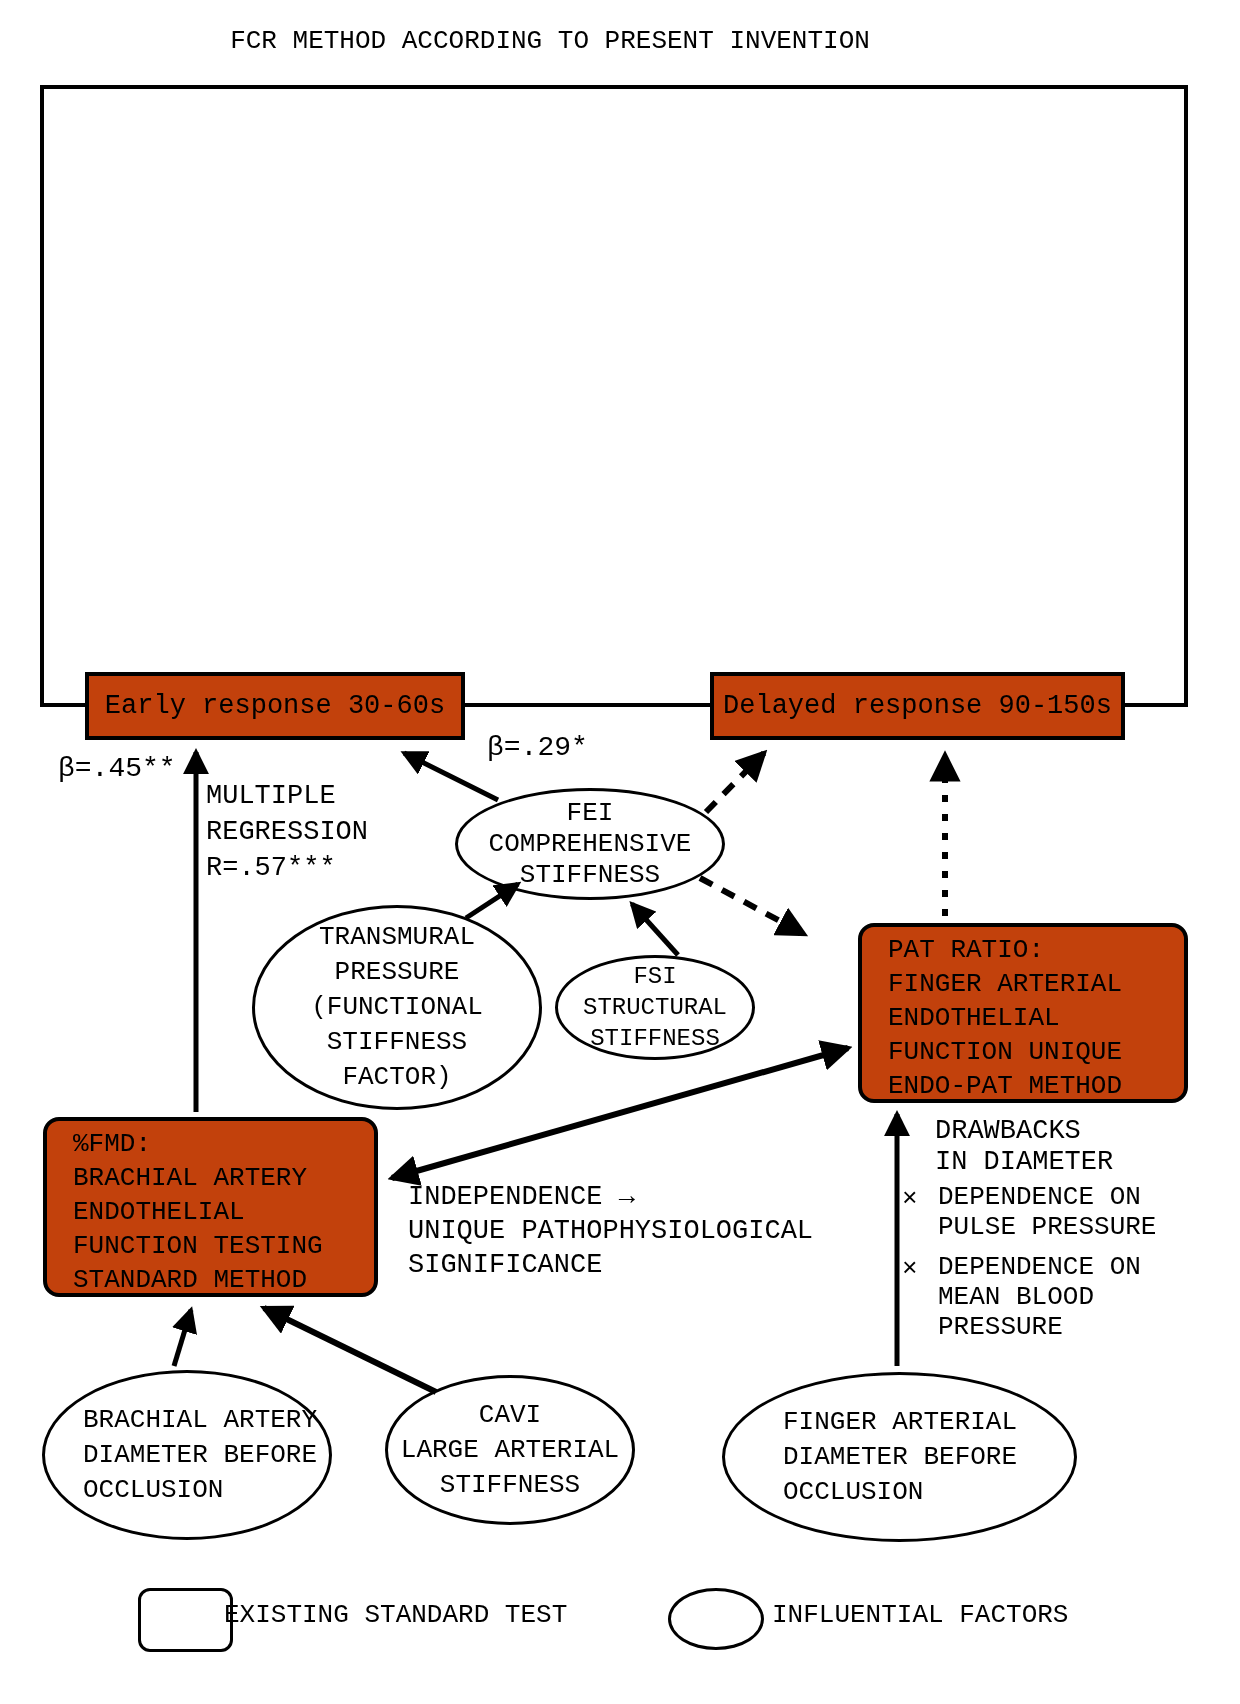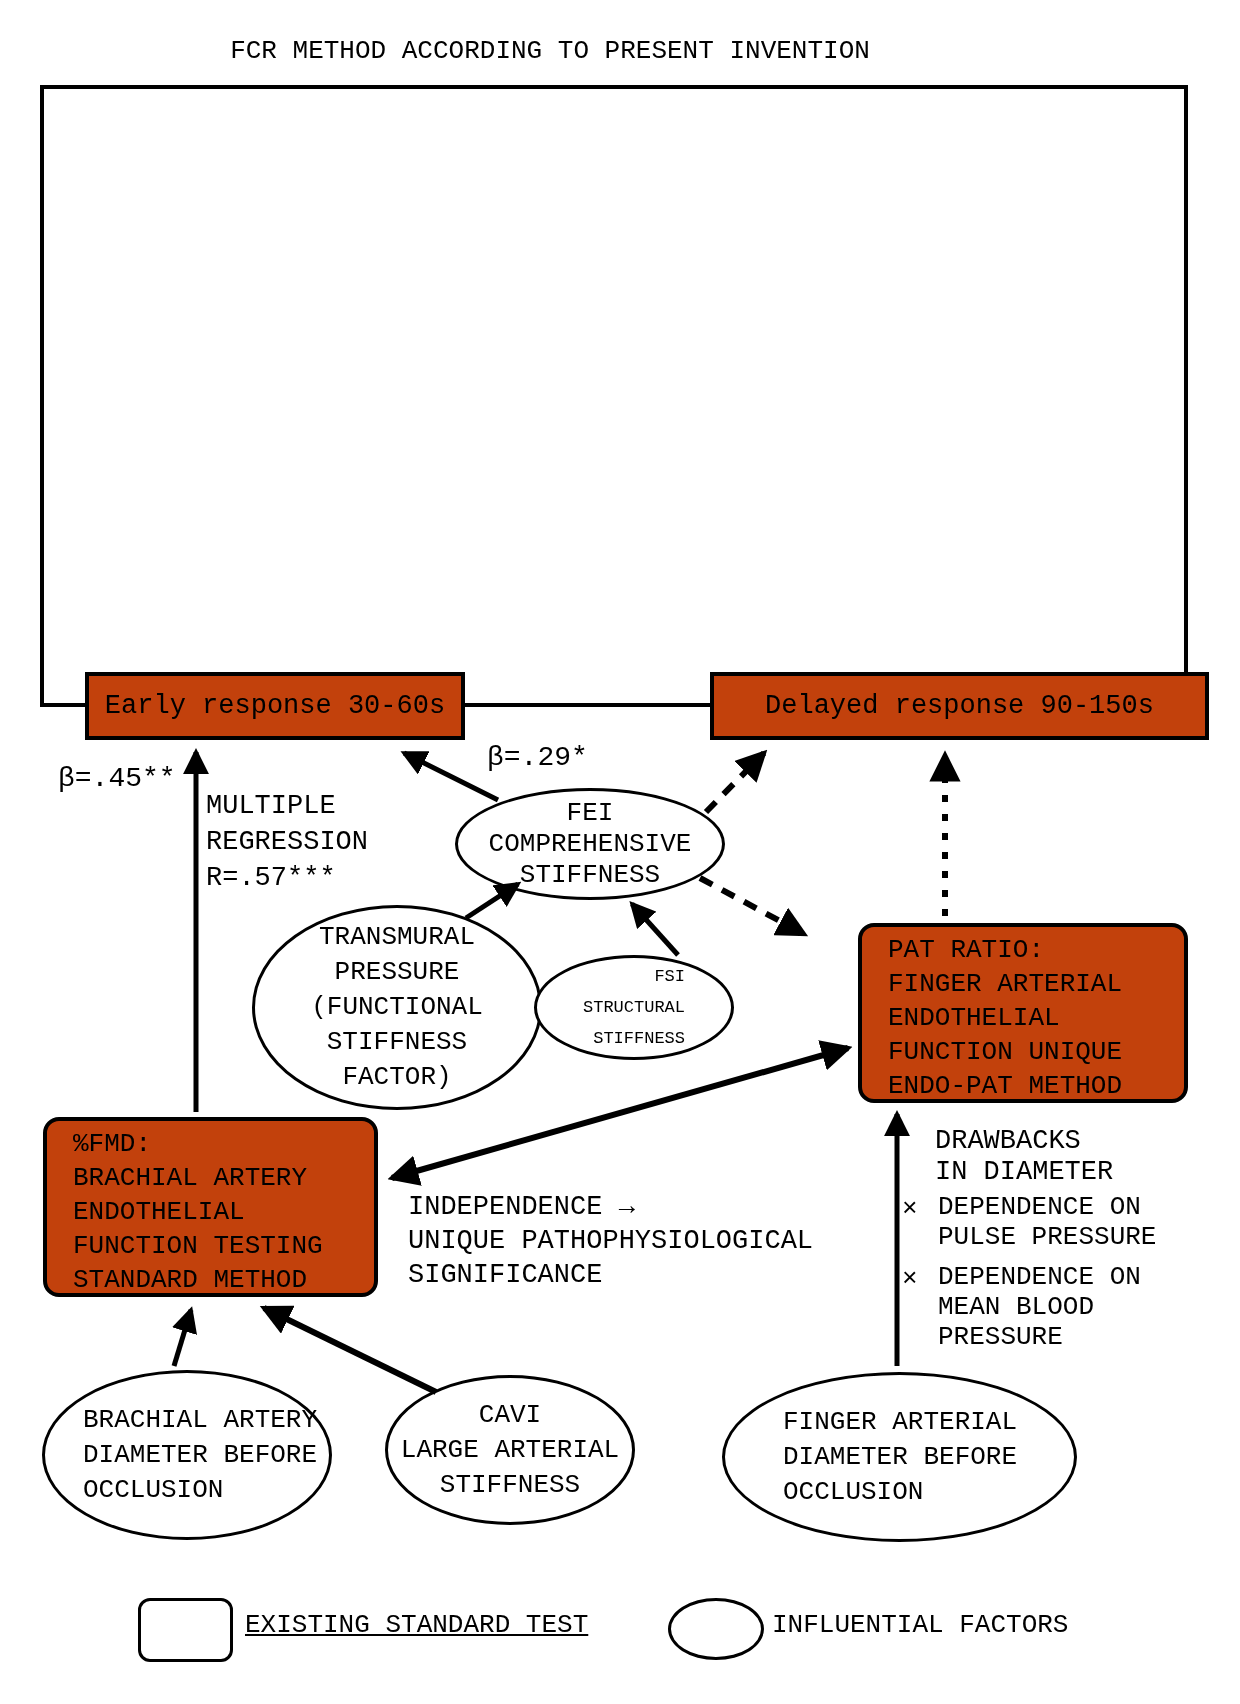--- a/index.html
+++ b/index.html
@@ -2,21 +2,21 @@
 <html><head>
 <meta charset="utf-8">
 <style>
   html,body{margin:0;padding:0;}
   body{
     width:1240px;height:1704px;position:relative;
     background:#ffffff;color:#000;
     font-family:"Liberation Mono","DejaVu Sans Mono",monospace;
     overflow:hidden;
   }
-  .abs{position:absolute;margin-top:10px;}
+  .abs{position:absolute;}
   .pre{white-space:pre-line;}
   .fs28{font-size:28px;line-height:30px;}
   .fs27{font-size:27px;line-height:30px;}
   .fs26{font-size:26px;line-height:30px;}
   .lh36{line-height:36px;}
   .lh31{line-height:31px;}
   .lh33{line-height:35px;}
   .lh34{line-height:34px;}
   .bullet-item{display:flex;align-items:flex-start;}
   .bullet{width:26px;flex:0 0 26px;font-size:24px;line-height:30px;}
@@ -86,31 +86,31 @@
 RATIO BETWEEN RIGHT AND LEFT HANDS
 IS REPLACED WITH RATIO OF CUFF
 PRESSURE BETWEEN RIGHT AND LEFT HANDS
 (SIMPLIFIED METHOD)</div>
 <div class="abs pre fs28" style="left:500px;top:528px;">CI IS SEPARATED INTO ARTERIOLE
 COMPONENT AND SMALL ARTERIAL COMPONENT
 AS HIGH TRANSMURAL PRESSURE COMPONENT
 AND LOW TRANSMURAL PRESSURE COMPONENT</div>
 
 <div class="node-box center-flex fs27" style="left:85px;top:672px;width:380px;height:68px;">Early response 30-60s</div>
-<div class="node-box center-flex fs27" style="left:710px;top:672px;width:499px;height:68px;">Delayed response 90-150s</div>
+<div class="node-box center-flex fs27" style="left:710px;top:672px;width:415px;height:68px;">Delayed response 90-150s</div>
 
 <div class="ellipse pre fs26 lh31" style="left:455px;top:788px;width:270px;height:112px;">FEI
 COMPREHENSIVE
 STIFFNESS</div>
 <div class="ellipse pre fs26 lh33" style="left:252px;top:905px;width:290px;height:205px;">TRANSMURAL
 PRESSURE
 (FUNCTIONAL
 STIFFNESS
 FACTOR)</div>
-<div class="ellipse pre fs26 lh31" style="left:534px;top:955px;width:200px;height:105px;font-size:17px;text-align:right;">FSI
+<div class="ellipse pre fs26 lh31" style="left:555px;top:955px;width:200px;height:105px;font-size:24px;">FSI
 STRUCTURAL
 STIFFNESS</div>
 <div class="ellipse pre fs26 lh33 left-text" style="left:42px;top:1370px;width:290px;height:170px;padding-left:38px;">BRACHIAL ARTERY
 DIAMETER BEFORE
 OCCLUSION</div>
 <div class="ellipse pre fs26 lh33" style="left:385px;top:1375px;width:250px;height:150px;">CAVI
 LARGE ARTERIAL
 STIFFNESS</div>
 <div class="ellipse pre fs26 lh33 left-text" style="left:722px;top:1372px;width:355px;height:170px;padding-left:58px;">FINGER ARTERIAL
 DIAMETER BEFORE
@@ -139,21 +139,21 @@
 IN DIAMETER</div>
 <div class="abs cross" style="left:902px;top:1184px;">×</div>
 <div class="abs pre fs26" style="left:938px;top:1182px;">DEPENDENCE ON
 PULSE PRESSURE</div>
 <div class="abs cross" style="left:902px;top:1254px;">×</div>
 <div class="abs pre fs26" style="left:938px;top:1252px;">DEPENDENCE ON
 MEAN BLOOD
 PRESSURE</div>
 
 <div class="abs" style="left:138px;top:1588px;width:95px;height:64px;border:3px solid #000;border-radius:12px;background:#fff;box-sizing:border-box;"></div>
-<div class="abs fs26" style="left:245px;top:1600px;text-decoration:underline;">EXISTING STANDARD TEST</div>
+<div class="abs fs26" style="left:224px;top:1600px;">EXISTING STANDARD TEST</div>
 <div class="abs" style="left:668px;top:1588px;width:96px;height:62px;border:3px solid #000;border-radius:50%;background:#fff;box-sizing:border-box;"></div>
 <div class="abs fs26" style="left:772px;top:1600px;">INFLUENTIAL FACTORS</div>
 
 <svg class="arrows" width="1240" height="1704" viewBox="0 0 1240 1704">
   <defs>
     <marker id="ah" viewBox="0 0 10 10" refX="8.5" refY="5" markerWidth="5.2" markerHeight="5.2" orient="auto-start-reverse">
       <path d="M0,0 L10,5 L0,10 z" fill="#000"></path>
     </marker>
   </defs>
   <line x1="196" y1="1112" x2="196" y2="752" stroke="#000" stroke-width="5" marker-end="url(#ah)"></line>

